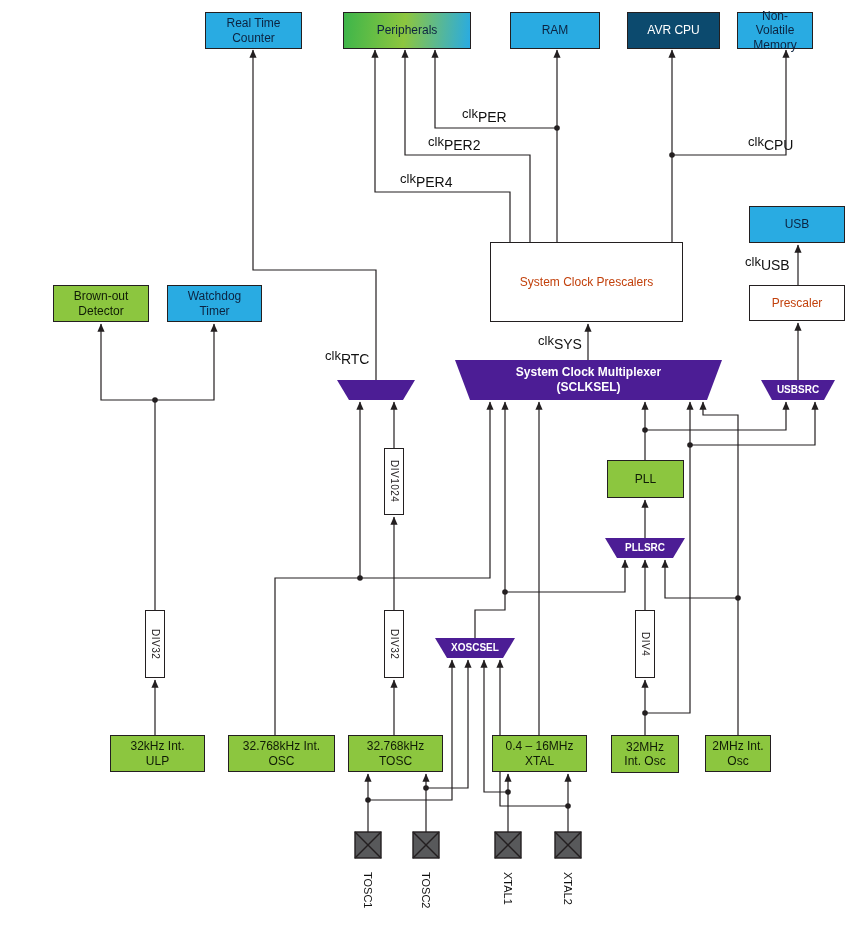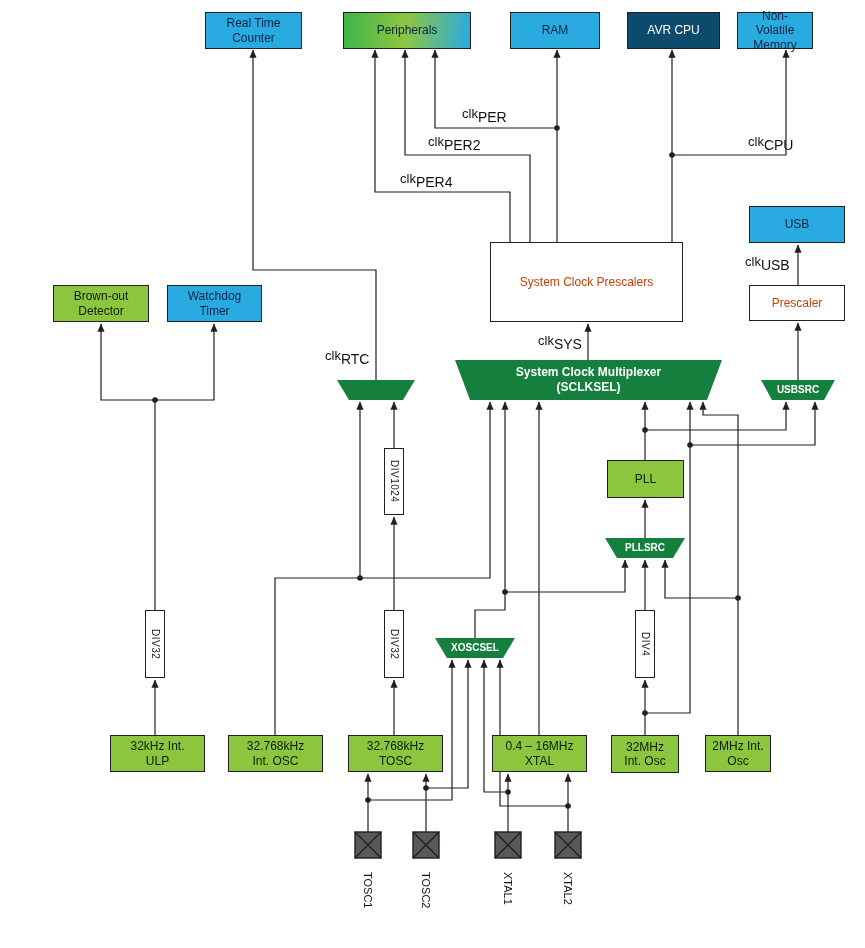--- a/index.html
+++ b/index.html
@@ -17,21 +17,21 @@
   .green{background:#8cc63f;color:#101c06;}
   .dark{background:#0c4a6e;color:#ffffff;font-weight:normal;}
   .white{background:#ffffff;color:#c2410c;}
   .grad{background:linear-gradient(95deg,#3db54a 0%,#8dc63f 48%,#29abe2 100%);}
   .divbox{
     position:absolute;box-sizing:border-box;border:1px solid #231f20;background:#fff;
     writing-mode:vertical-rl;display:flex;align-items:center;justify-content:center;
     font-size:10px;color:#231f20;letter-spacing:.5px;
   }
   .mux{
-    position:absolute;background:#15803d;color:#fff;font-weight:bold;text-align:center;
+    position:absolute;background:#4c1d95;color:#fff;font-weight:bold;text-align:center;
     display:flex;flex-direction:column;align-items:center;justify-content:center;
     clip-path:polygon(0 0,100% 0,calc(100% - var(--inset)) 100%,var(--inset) 100%);
     line-height:1.25;
   }
   .mux.big{font-size:12px;}
   .mux.small{font-size:10px;text-align:right;}
   .clklabel{position:absolute;font-size:13px;color:#111;white-space:nowrap;}
   .clklabel sub{font-size:14px;margin-top:44px;}
   .pinlabel{
     position:absolute;writing-mode:vertical-rl;font-size:11px;color:#111;
@@ -157,21 +157,21 @@
   <div class="mux small" style="--inset:12px;left:435px;top:638px;width:80px;height:20px;">
     <span>XOSCSEL</span>
   </div>
 
   <div class="divbox" style="left:145px;top:610px;width:20px;height:68px;">DIV32</div>
   <div class="divbox" style="left:384px;top:448px;width:20px;height:67px;">DIV1024</div>
   <div class="divbox" style="left:384px;top:610px;width:20px;height:68px;">DIV32</div>
   <div class="divbox" style="left:635px;top:610px;width:20px;height:68px;">DIV4</div>
 
   <div class="box green" style="left:110px;top:735px;width:95px;height:37px;">32kHz Int. ULP</div>
-  <div class="box green" style="left:228px;top:735px;width:95px;height:37px;">32.768kHz Int. OSC</div>
+  <div class="box green" style="left:228px;top:735px;width:107px;height:37px;">32.768kHz Int. OSC</div>
   <div class="box green" style="left:348px;top:735px;width:95px;height:37px;">32.768kHz TOSC</div>
   <div class="box green" style="left:492px;top:735px;width:95px;height:37px;">0.4 – 16MHz XTAL</div>
   <div class="box green" style="left:611px;top:735px;width:68px;height:37px;padding:18px 6px;">32MHz Int. Osc</div>
   <div class="box green" style="left:705px;top:735px;width:66px;height:37px;padding:2px 6px;">2MHz Int. Osc</div>
 
   <div class="clklabel" style="left:462px;top:106px;"><span>clk</span><sub>PER</sub></div>
   <div class="clklabel" style="left:428px;top:134px;"><span>clk</span><sub>PER2</sub></div>
   <div class="clklabel" style="left:400px;top:171px;"><span>clk</span><sub>PER4</sub></div>
   <div class="clklabel" style="left:748px;top:134px;"><span>clk</span><sub>CPU</sub></div>
   <div class="clklabel" style="left:745px;top:254px;"><span>clk</span><sub>USB</sub></div>

